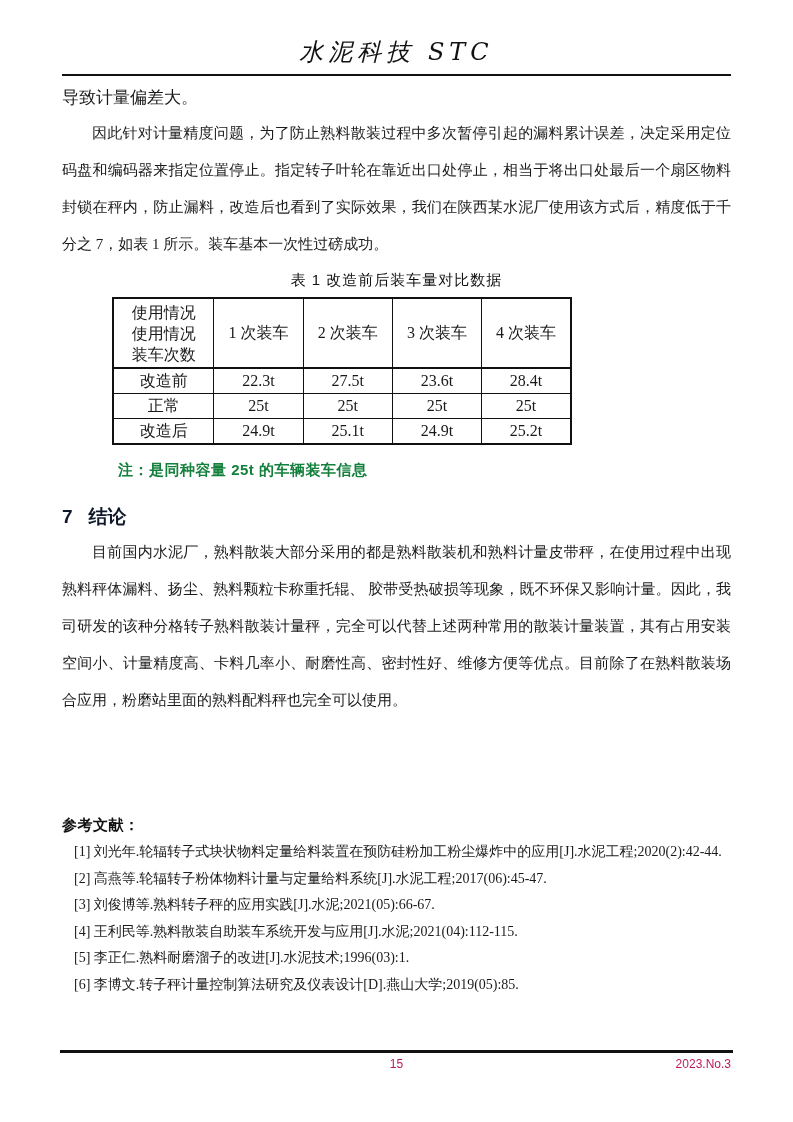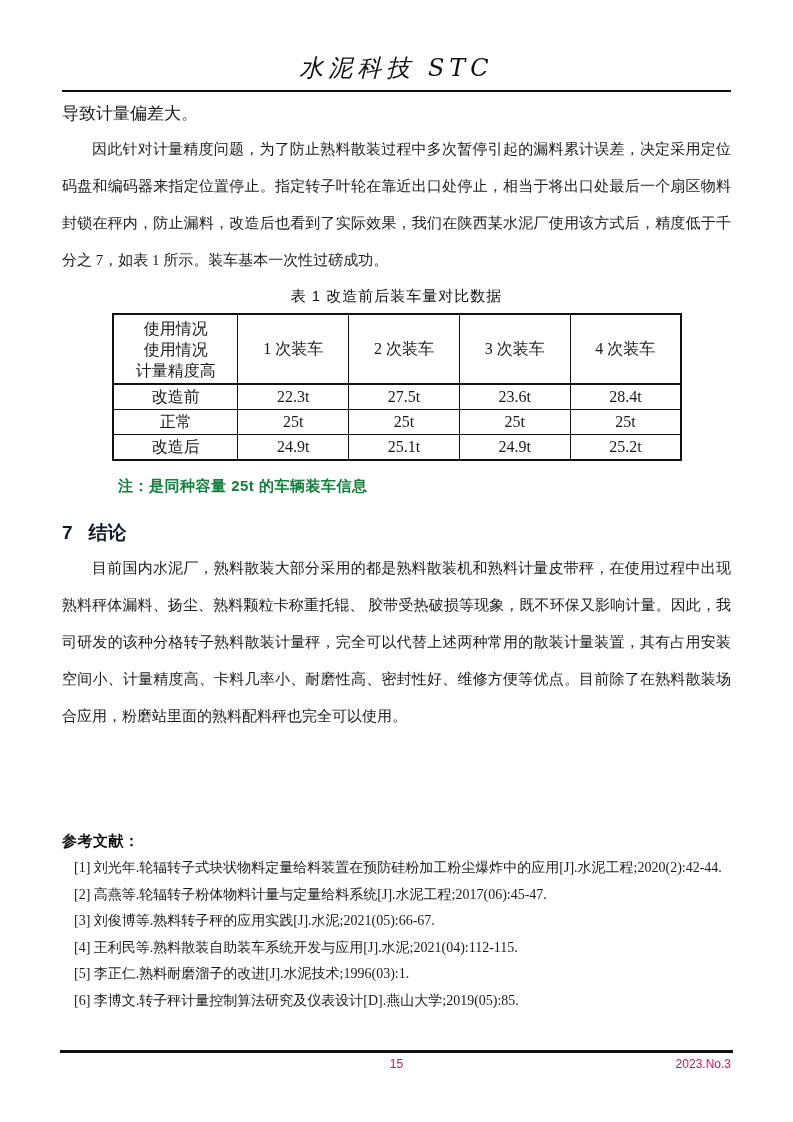--- a/index.html
+++ b/index.html
@@ -7,21 +7,21 @@
     position:relative;
     width:793px;height:1122px;
     margin:0 auto;
     background:#ffffff;
     color:#1a1a1a;
     font-family:"Liberation Serif","DejaVu Serif",serif;
     overflow:hidden;
     box-sizing:border-box;
   }
   
-  .header{padding-top:52px;text-align:center;}
+  .header{padding-top:36px;text-align:center;}
   .journal-title{
     display:inline-block;
     font-family:"DejaVu Serif","Liberation Serif",serif;
     font-style:italic;
     font-size:24px;
     letter-spacing:5px;
     color:#111;
   }
   .header-rule{
     margin:6px 62px 0 62px;
@@ -45,21 +45,21 @@
   
   .table-caption{
     margin-top:8px;
     text-align:center;
     font-family:"Liberation Sans","DejaVu Sans",sans-serif;
     font-size:15px;font-weight:normal;color:#111;
     letter-spacing:1px;
   }
   table.cmp{
     margin:7px 0 16px 50px;
-    width:570px;
+    width:460px;
     border-collapse:collapse;
     border:2px solid #111;
     font-size:16px;
     table-layout:fixed;
   }
   table.cmp th,table.cmp td{
     border:1px solid #111;
     text-align:center;
     vertical-align:middle;
     font-weight:normal;
@@ -142,21 +142,21 @@
           <col class="cn">
           <col class="cn">
           <col class="cn">
           <col class="cn">
       </colgroup>
       <thead>
         <tr>
           <th>
             <div class="corner-line">使用情况</div>
             <div class="corner-line">使用情况</div>
-            <div class="corner-line">计量精度高</div>
+            <div class="corner-line">装车次数</div>
           </th>
           <th>1 次装车</th>
           <th>2 次装车</th>
           <th>3 次装车</th>
           <th>4 次装车</th>
         </tr>
       </thead>
       <tbody>
         <tr>
           <td>改造前</td>

